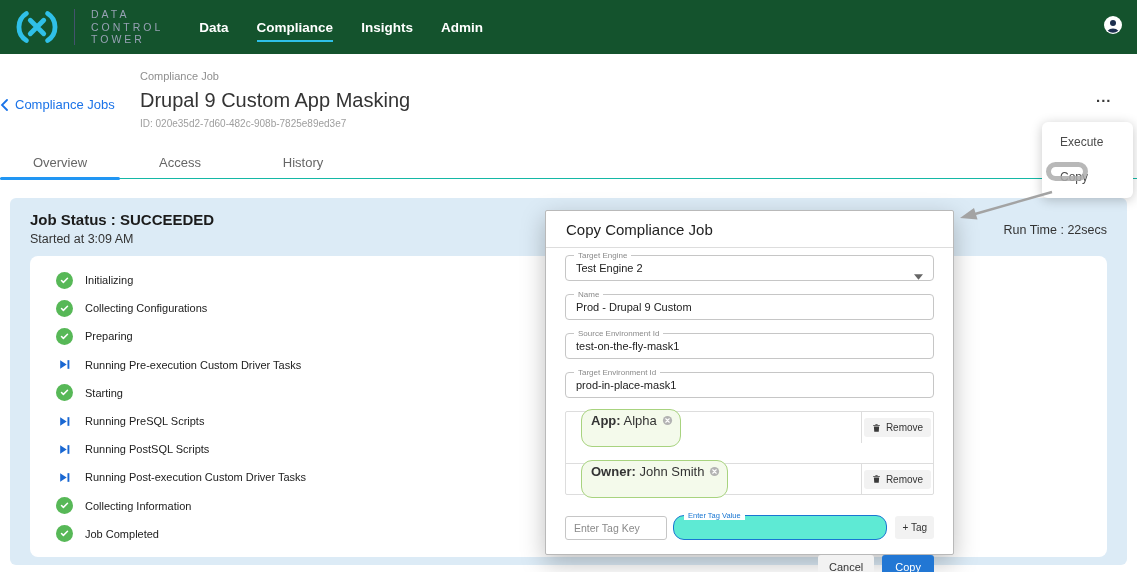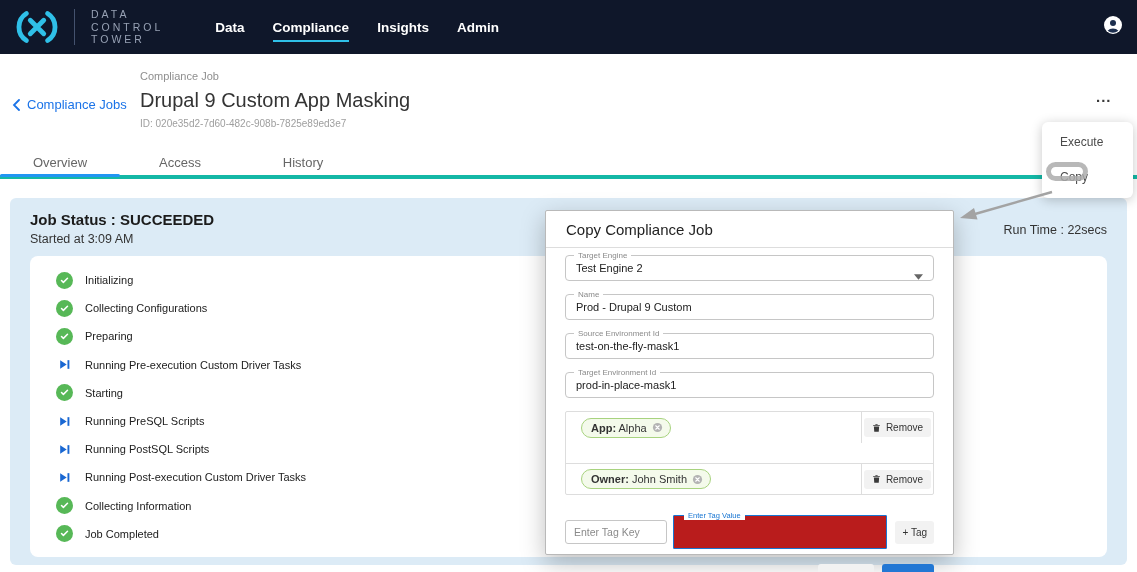--- a/index.html
+++ b/index.html
@@ -1,39 +1,39 @@
 <!DOCTYPE html>
 <html><head>
 <meta charset="utf-8">
 <style>
   * { margin:0; padding:0; box-sizing:border-box; }
   html,body { width:1137px; height:572px; background:#fff; font-family:"Liberation Sans", sans-serif; }
   #screen { position:relative; width:1137px; height:572px; overflow:hidden; background:#fff; }
 
   
-  .navbar { position:absolute; top:0; left:0; width:100%; height:54px; background:#0f172a; display:flex; align-items:center;gap:16px; }
+  .navbar { position:absolute; top:0; left:0; width:100%; height:54px; background:#14532d; display:flex; align-items:center; }
   .logo-wrap { display:flex; align-items:center; margin-left:12px; }
   .logo-mark { display:block; }
   .logo-divider { width:1px; height:36px; background:#44526e; margin:0 16px 0 12px; }
   .logo-text { color:#97a1b4; font-size:10.5px; letter-spacing:3px; line-height:12.5px; font-weight:500; }
   .nav-links { display:flex; gap:28px; margin-left:36px; }
   .nav-item { color:#fff; font-size:13.5px; font-weight:bold; position:relative; cursor:pointer; }
   .nav-item.active::after { content:""; position:absolute; left:0; right:0; bottom:-7px; height:2px; background:#2fc0e8; }
   .avatar { margin-left:auto; margin-right:14px; cursor:pointer; }
 
   
-  .back-link { position:absolute; left:12px; top:97px; display:flex; align-items:center; gap:7px; color:#1a73e8; font-size:13px; cursor:pointer; text-decoration:none; }
+  .back-link { position:absolute; left:0; top:97px; display:flex; align-items:center; gap:7px; color:#1a73e8; font-size:13px; cursor:pointer; text-decoration:none; }
   .title-block { position:absolute; left:140px; top:70px; }
   .eyebrow { font-size:11px; color:#8f8f8f; }
   .page-title { font-size:20px; font-weight:400; color:#343434; margin-top:7px; }
   .id-line { font-size:10px; color:#9e9e9e; margin-top:6px; }
   .overflow-btn { position:absolute; left:1096px; top:88px; border:none; background:transparent; font-size:15px; font-weight:bold; color:#3a3a3a; letter-spacing:1px; cursor:pointer; }
 
   
-  .tabs { position:absolute; top:150px; left:0; width:100%; height:29px; border-bottom:4px solid #14b8a6; display:flex; }
+  .tabs { position:absolute; top:150px; left:0; width:100%; height:29px; border-bottom:1px solid #14b8a6; display:flex; }
   .tab { width:120px; text-align:center; font-size:13px; color:#666; line-height:26px; position:relative; cursor:pointer; }
   .tab:nth-child(3) { width:126px; }
   .tab.active::after { content:""; position:absolute; left:0; right:0; bottom:-2px; height:3px; background:#2196f3; border-radius:2px; }
 
   
   .status-panel { position:absolute; left:10px; top:198px; width:1117px; height:367px; background:#dcebf6; border-radius:6px; }
   .status-head { display:flex; justify-content:space-between; padding:13px 20px 0 20px; }
   .status-line { font-size:15px; font-weight:bold; color:#1b1b1b; }
   .started { font-size:12.5px; color:#333; margin-top:4px; }
   .runtime { font-size:12.5px; color:#333; margin-top:12px; }
@@ -61,29 +61,29 @@
   .field.first { margin-top:7px; }
   .float-label { position:absolute; top:-5px; left:8px; background:#fff; padding:0 4px; font-size:8px; color:#8a8a8a; line-height:9px; }
   .field-value { display:block; line-height:24px; padding-left:10px; font-size:11px; color:#212121; }
   .caret { position:absolute; right:10px; top:10px; }
 
   .tag-table { margin-top:13px; border:1px solid #ddd; border-radius:2px; }
   .tag-row { display:flex; height:31px; }
   .tag-row + .tag-row { border-top:1px solid #ddd;margin-top:20px; }
   .tag-cell { flex:1; display:flex; align-items:center; padding-left:15px; }
   .btn-cell { width:72px; border-left:1px solid #ddd; display:flex; align-items:center; justify-content:center; }
-  .tag-pill { display:inline-flex; align-items:center; gap:5px; border:1px solid #a8d37f; background:#f4faeb; border-radius:11px; padding:3px 7px 3px 9px; font-size:11px; color:#333; }
+  .tag-pill { display:inline-flex; align-items:center; gap:5px; border:1px solid #a8d37f; background:#f4faeb; border-radius:11px; padding:3px 7px 18px 9px; font-size:13px; color:#333; }
   .tag-pill b { font-weight:bold; }
   .tag-x { display:inline-flex; cursor:pointer; }
   .remove-btn { display:flex; align-items:center; gap:5px; background:#f2f2f2; border:none; border-radius:3px; padding:4px 8px; font-size:10px; color:#333; cursor:pointer; font-family:inherit; }
 
   .tag-inputs { margin-top:20px; display:flex; align-items:center; }
   .tag-key-input { width:102px; height:24px; border:1px solid #c6c6c6; border-radius:3px; padding-left:8px; font-size:10.5px; color:#333; outline:none; font-family:inherit; }
   .tag-key-input::placeholder { color:#8a8a8a; }
-  .tag-value-wrap { position:relative; width:227px; height:34px; border:1.5px solid #1976d2; border-radius:1px; margin-left:6px; background:#b91c1c; }
+  .tag-value-wrap { position:relative; width:227px; height:25px; border:1.5px solid #1976d2; border-radius:11px; margin-left:6px; background:#5eead4; }
   .tag-value-label { position:absolute; top:-5px; left:10px; background:#fff; padding:0 4px; font-size:7.5px; color:#1976d2; line-height:9px; }
   .tag-value-input { width:100%; height:100%; border:none; outline:none; background:transparent; padding-left:8px; font-size:10.5px; font-family:inherit; }
   .add-tag-btn { margin-left:8px; background:#f2f2f2; border:none; border-radius:3px; padding:6px 7px; font-size:10px; color:#333; cursor:pointer; white-space:nowrap; font-family:inherit; }
 
   .modal-footer { margin-top:15px; display:flex; justify-content:flex-end; gap:8px; }
   .cancel-btn { background:#f2f2f2; border:none; border-radius:3px; padding:6px 11px; font-size:11px; color:#333; cursor:pointer; font-family:inherit; }
   .copy-btn { background:#2277d4; border:none; border-radius:3px; padding:6px 13px; font-size:11px; color:#fff; cursor:pointer; font-family:inherit; }
 </style>
 </head>
 <body>

